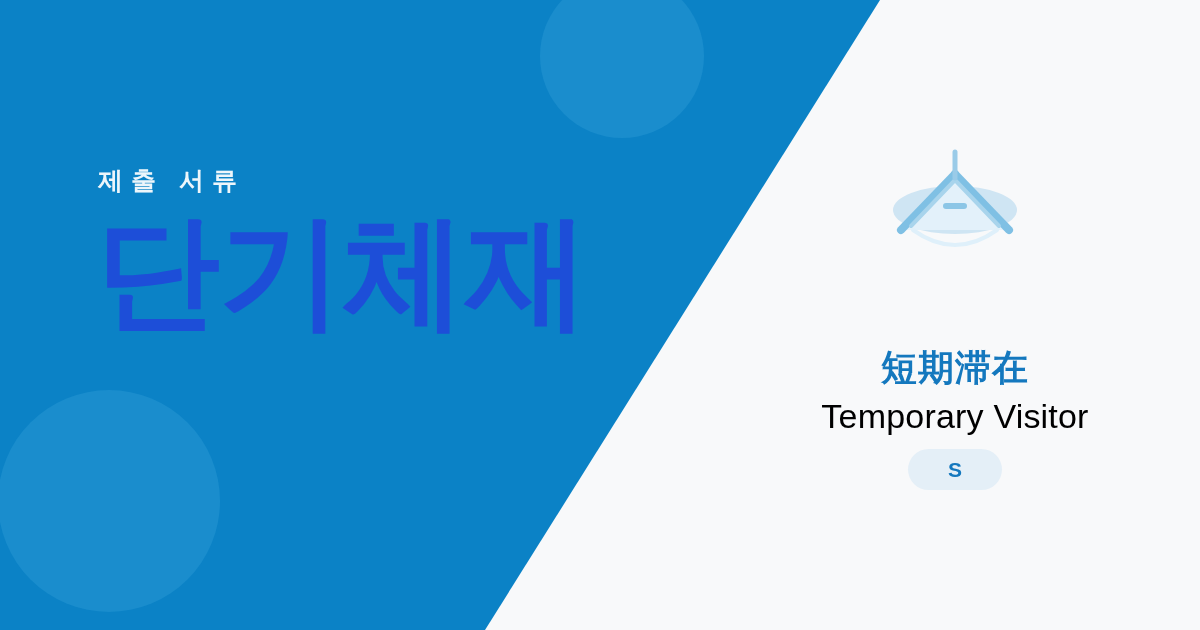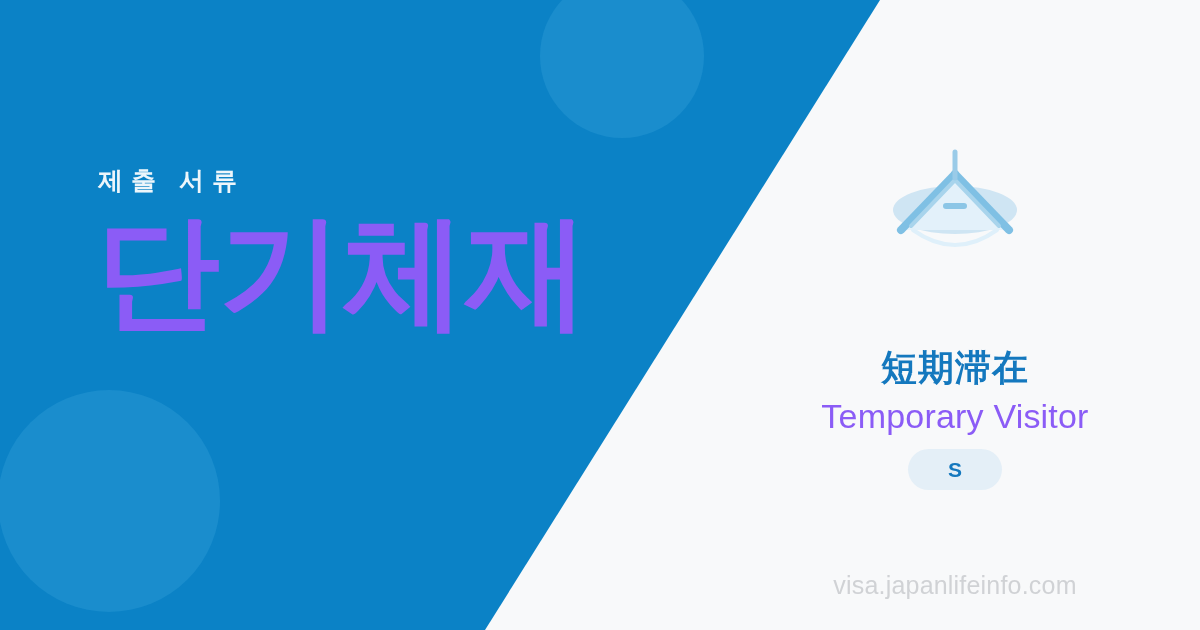--- a/index.html
+++ b/index.html
@@ -58,21 +58,21 @@
     font-weight: 700;
     letter-spacing: 8px;
     color: rgba(255,255,255,0.93);
     line-height: 1;
     margin: 0 0 16px 2px;
     white-space: nowrap;
   }
   .headline {
     font-size: 124px;
     font-weight: 700;
-    color: #8b5cf6;
+    color: #1d4ed8;
     line-height: 1.0;
     letter-spacing: -1px;
     margin: 0;
     white-space: nowrap;
   }
 
   
   .right-content {
     position: absolute;
     left: 760px;
@@ -96,21 +96,21 @@
     font-size: 36px;
     font-weight: 700;
     color: #1478be;
     letter-spacing: 1px;
     line-height: 1;
   }
   .en-title {
     margin-top: 12px;
     font-size: 34px;
     font-weight: 400;
-    color: #8b5cf6;
+    color: #000000;
     letter-spacing: 0.2px;
     line-height: 1.1;
   }
   .badge {
     margin-top: 14px;
     min-width: 94px;
     padding: 9px 22px;
     border-radius: 22px;
     background: #e4eff7;
     color: #1478be;
@@ -167,16 +167,15 @@
 
       <path d="M38 82 Q80 112 122 82" fill="none" stroke="#dff0fa" stroke-width="4" stroke-linecap="round"></path>
     </svg>
 
     <div class="jp-title">短期滞在</div>
 
     <div class="en-title">Temporary Visitor</div>
 
     <div class="badge">S</div>
 
-    <div class="footer-url">visa.japanlifeinfo.com</div>
   </div>
 
 </div>
 
 </body></html>

